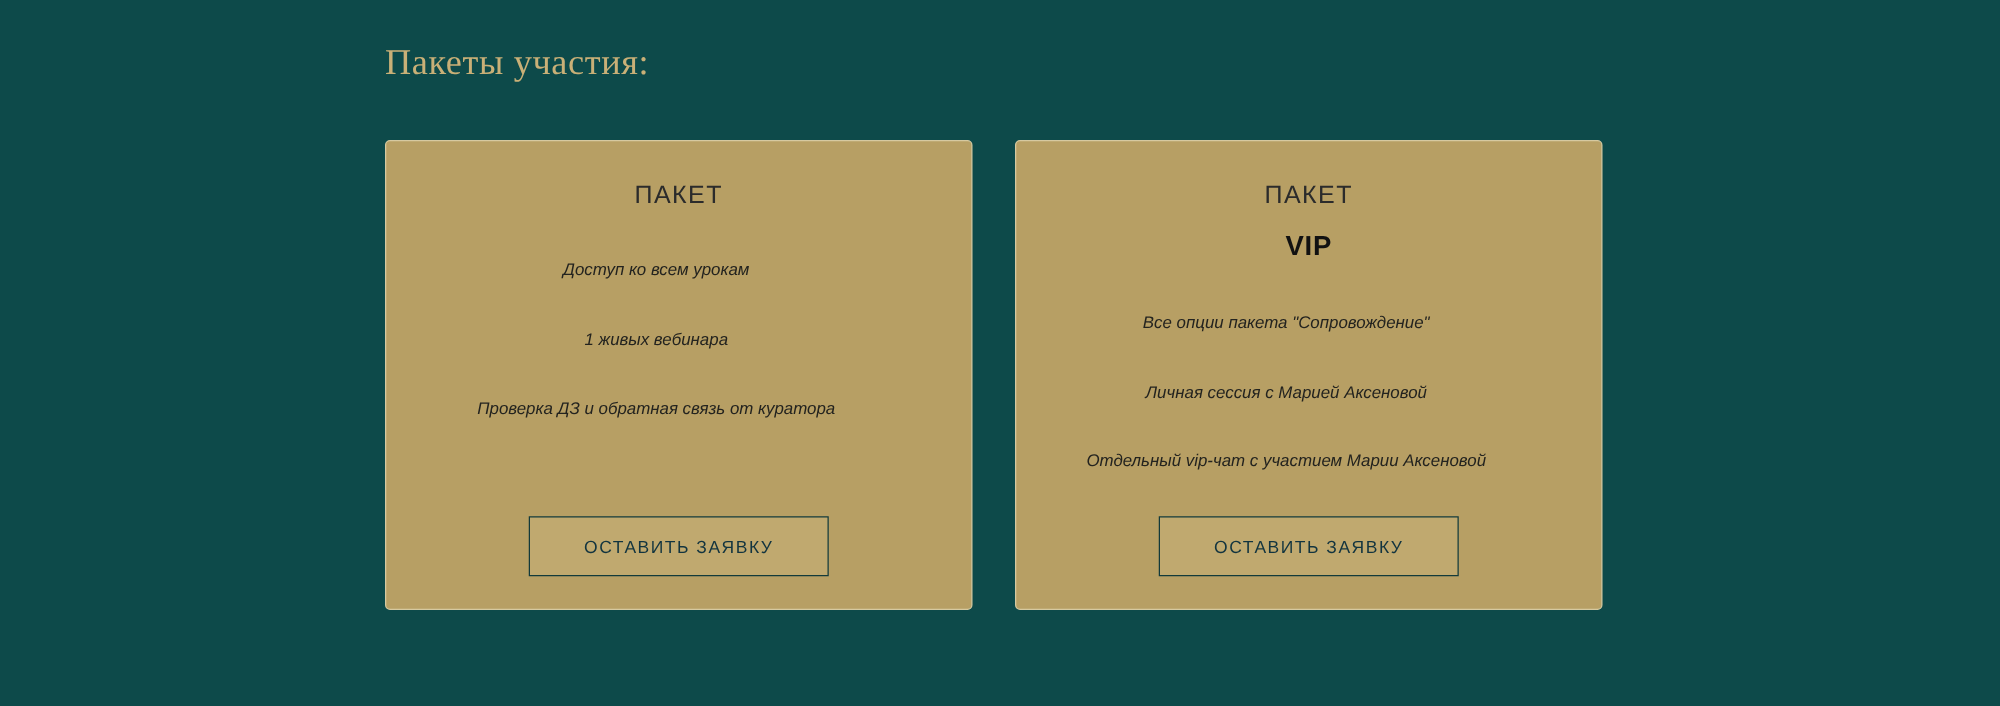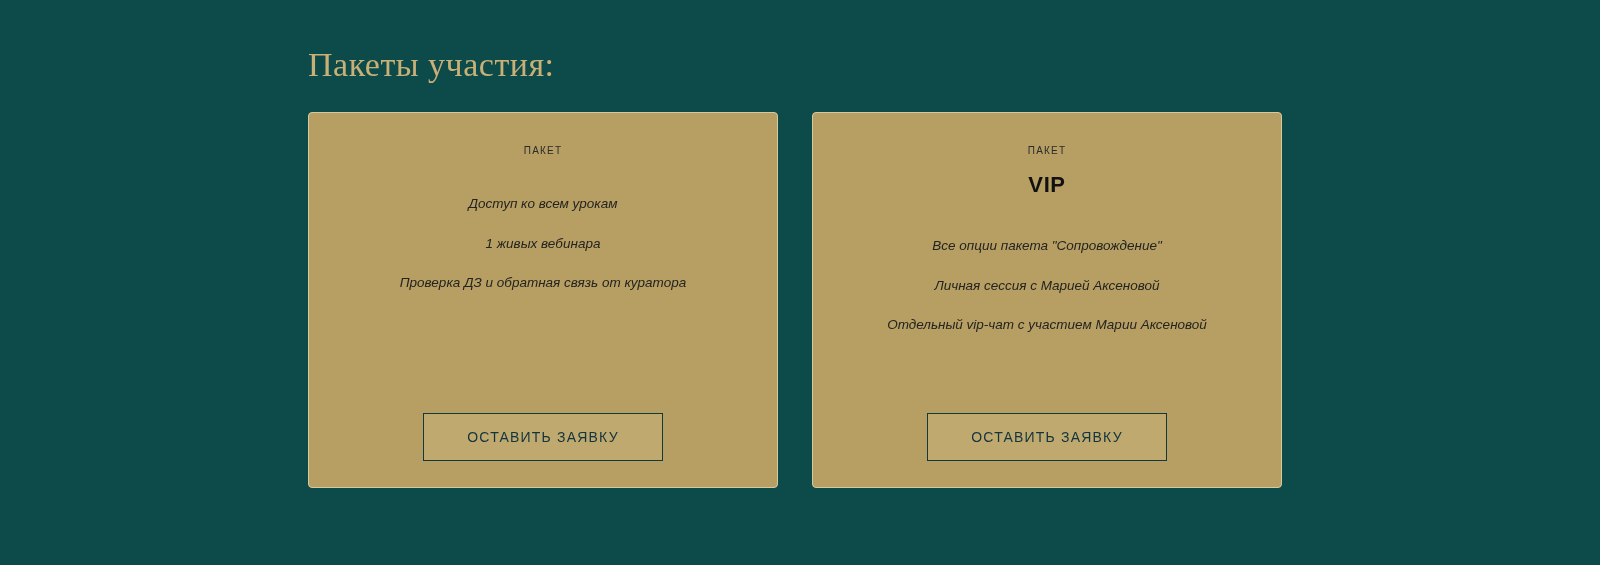--- a/index.html
+++ b/index.html
@@ -15,23 +15,23 @@
   }
   .page {
     position: relative;
     width: 1600px;
     height: 565px;
     background: #0d4a4a;
   }
   .section-title {
     position: absolute;
     left: 308px;
-    top: 46px;
+    top: 34px;
     font-family: "Liberation Serif", serif;
-    font-size: 34px;
+    font-size: 29px;
     letter-spacing: 0.5px;
     color: #c9b077;
     white-space: nowrap;
   }
   .cards {
     position: absolute;
     left: 308px;
     top: 112px;
     display: flex;
     gap: 34px;
@@ -42,21 +42,21 @@
     background: #b79f64;
     border: 1px solid #d6c9a0;
     border-radius: 4px;
     box-sizing: border-box;
     display: flex;
     flex-direction: column;
     align-items: center;
     padding: 32px 26px 26px 26px;
   }
   .card-kicker {
-    font-size: 10px;
+    font-size: 20px;
     letter-spacing: 1.2px;
     color: #2b2b2b;
     text-transform: uppercase;
     margin: 0;
   }
   .card-title {
     font-size: 22px;
     font-weight: bold;
     letter-spacing: 0.6px;
     color: #111111;
@@ -64,21 +64,21 @@
     text-transform: uppercase;
     text-align: center;
   }
   .features {
     margin: 38px 0 0 0;
     padding: 0;
     list-style: none;
     width: 100%;
     display: flex;
     flex-direction: column;
-    align-items: center;
+    gap: 16px;
   }
   .feature {
     font-size: 13.5px;
     font-style: italic;
     color: #23231f;
     text-align: center;
     line-height: 1.45;
     max-width: 380px;
     margin-bottom: 20px;
   }

